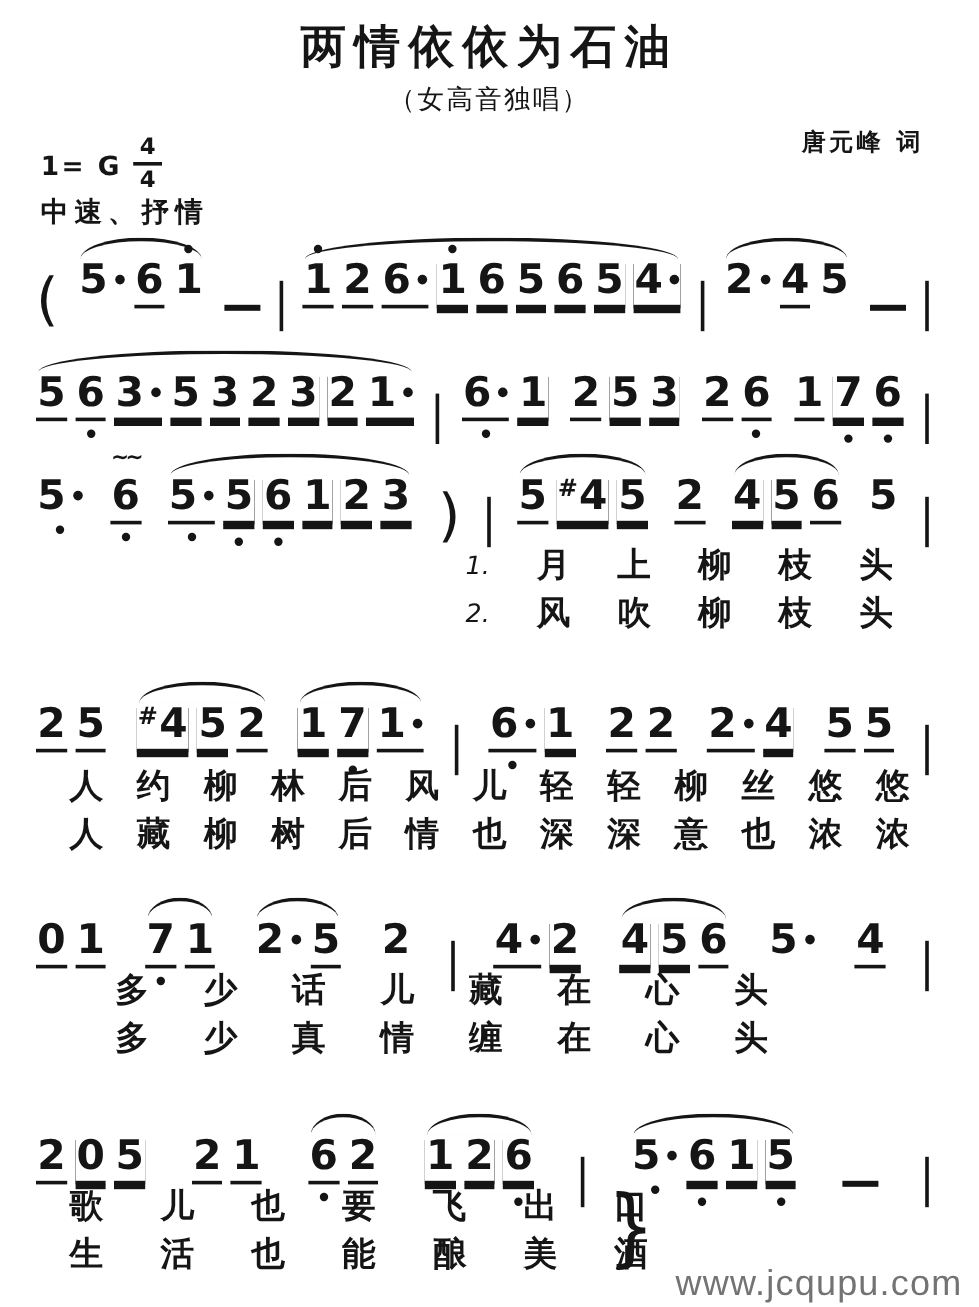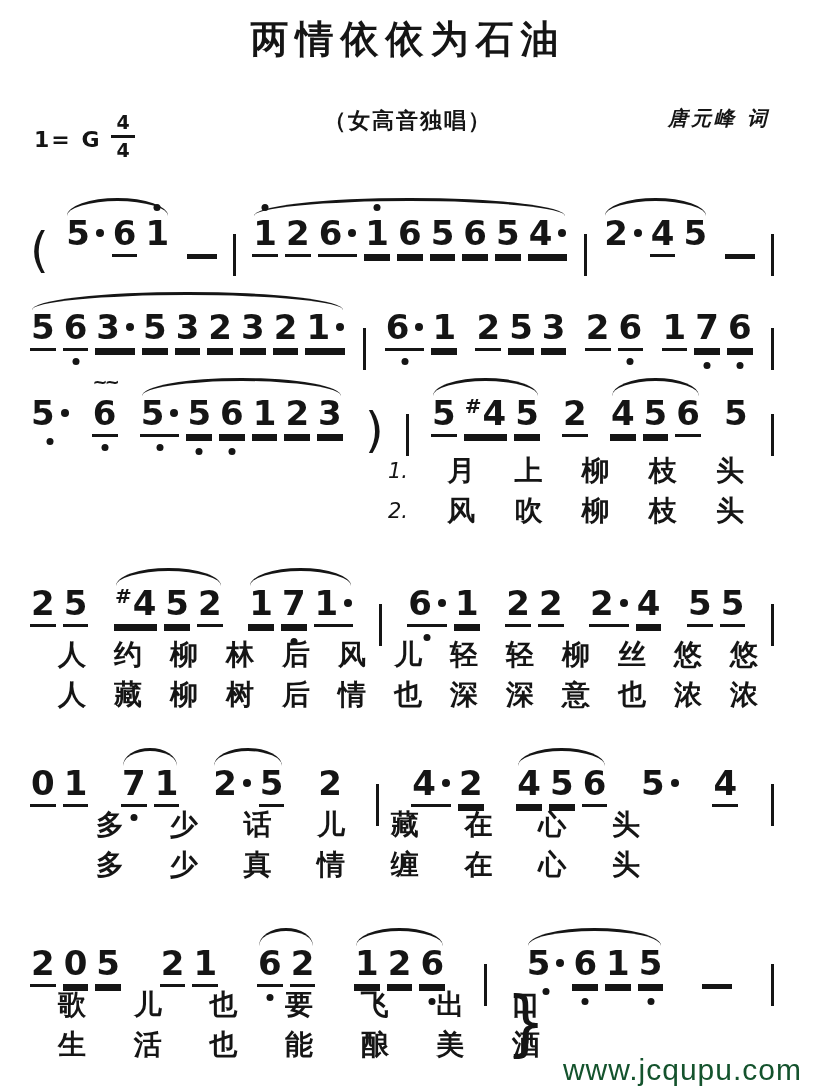--- a/index.html
+++ b/index.html
@@ -2,23 +2,23 @@
 <html><head>
 <meta charset="utf-8">
 <style>
   html,body{margin:0;padding:0;background:#ffffff;}
   body{font-family:"DejaVu Sans",sans-serif;color:#151515;}
   .page{position:relative;width:816px;height:1089px;background:#fff;overflow:hidden;}
 
   .title{position:absolute;top:14px;left:0;width:100%;text-align:center;
          font-size:38px;font-weight:bold;letter-spacing:7px;}
   .subtitle{position:absolute;top:68px;left:0;width:100%;text-align:center;
-         font-size:22px;font-weight:bold;letter-spacing:2px;margin-top:38px;}
+         font-size:22px;font-weight:normal;letter-spacing:2px;}
   .credits{position:absolute;top:100px;right:46px;text-align:right;
-         font-size:20px;font-weight:bold;letter-spacing:3px;line-height:37px;font-style:italic;}
+         font-size:20px;font-weight:bold;letter-spacing:3px;line-height:37px;}
   .keysig{position:absolute;top:116px;left:34px;display:flex;align-items:center;gap:10px;}
   .keysig .base{font-size:22px;font-weight:bold;letter-spacing:2px;}
   .frac{display:inline-flex;flex-direction:column;align-items:center;line-height:1;
         font-weight:bold;font-size:19px;transform:translateY(-3px);}
   .frac .top{padding:0 5px 3px;border-bottom:3px solid #151515;}
   .frac .bot{padding-top:3px;}
   .tempo{position:absolute;top:161px;left:34px;font-size:23px;font-weight:bold;letter-spacing:5px;}
 
   .sys{position:absolute;left:30px;right:42px;display:flex;
        justify-content:space-between;align-items:flex-start;}
@@ -53,21 +53,21 @@
   .lyr3a{top:452px;}.lyr3b{top:492px;}
   .lyr3 .syll:first-child{font-size:21px;font-style:italic;padding-top:7px;font-weight:normal;}
   .lyr4{left:58px;right:58px;}
   .lyr4a{top:636px;}.lyr4b{top:676px;}
   .lyr5{left:96px;right:176px;}
   .lyr5a{top:806px;}.lyr5b{top:846px;}
   .lyr6{left:58px;right:276px;}
   .lyr6a{top:986px;}.lyr6b{top:1026px;}
   .brace{position:absolute;left:506px;top:980px;font-size:62px;font-weight:normal;
          transform:scaleY(1.15);transform-origin:top left;}
-  .watermark{position:absolute;right:14px;bottom:2px;font-size:30px;color:#14532d;
+  .watermark{position:absolute;right:14px;bottom:2px;font-size:30px;color:#737373;
              font-family:"Liberation Sans",sans-serif;letter-spacing:1px;margin-left:24px;}
 </style>
 </head>
 <body>
 
 <div class="page">
 
   <div class="title">两情依依为石油</div>
   <div class="subtitle">（女高音独唱）</div>
 
@@ -75,20 +75,21 @@
     <div>唐元峰 词</div>
   </div>
 
   <div class="keysig">
     <span class="base">1= G</span>
     <span class="frac">
       <span class="top">4</span>
       <span class="bot">4</span>
     </span>
   </div>
+  <div class="tempo">中速、抒情</div>
 
   <div class="sys sys1">
       <span class="group">
         <span class="paren">(</span>
       </span>
       <span class="group slurred">
         <span class="slur"></span>
         <span class="note u0"><span class="note-main">
             <span class="num">5</span>
             <span class="aug"></span>

